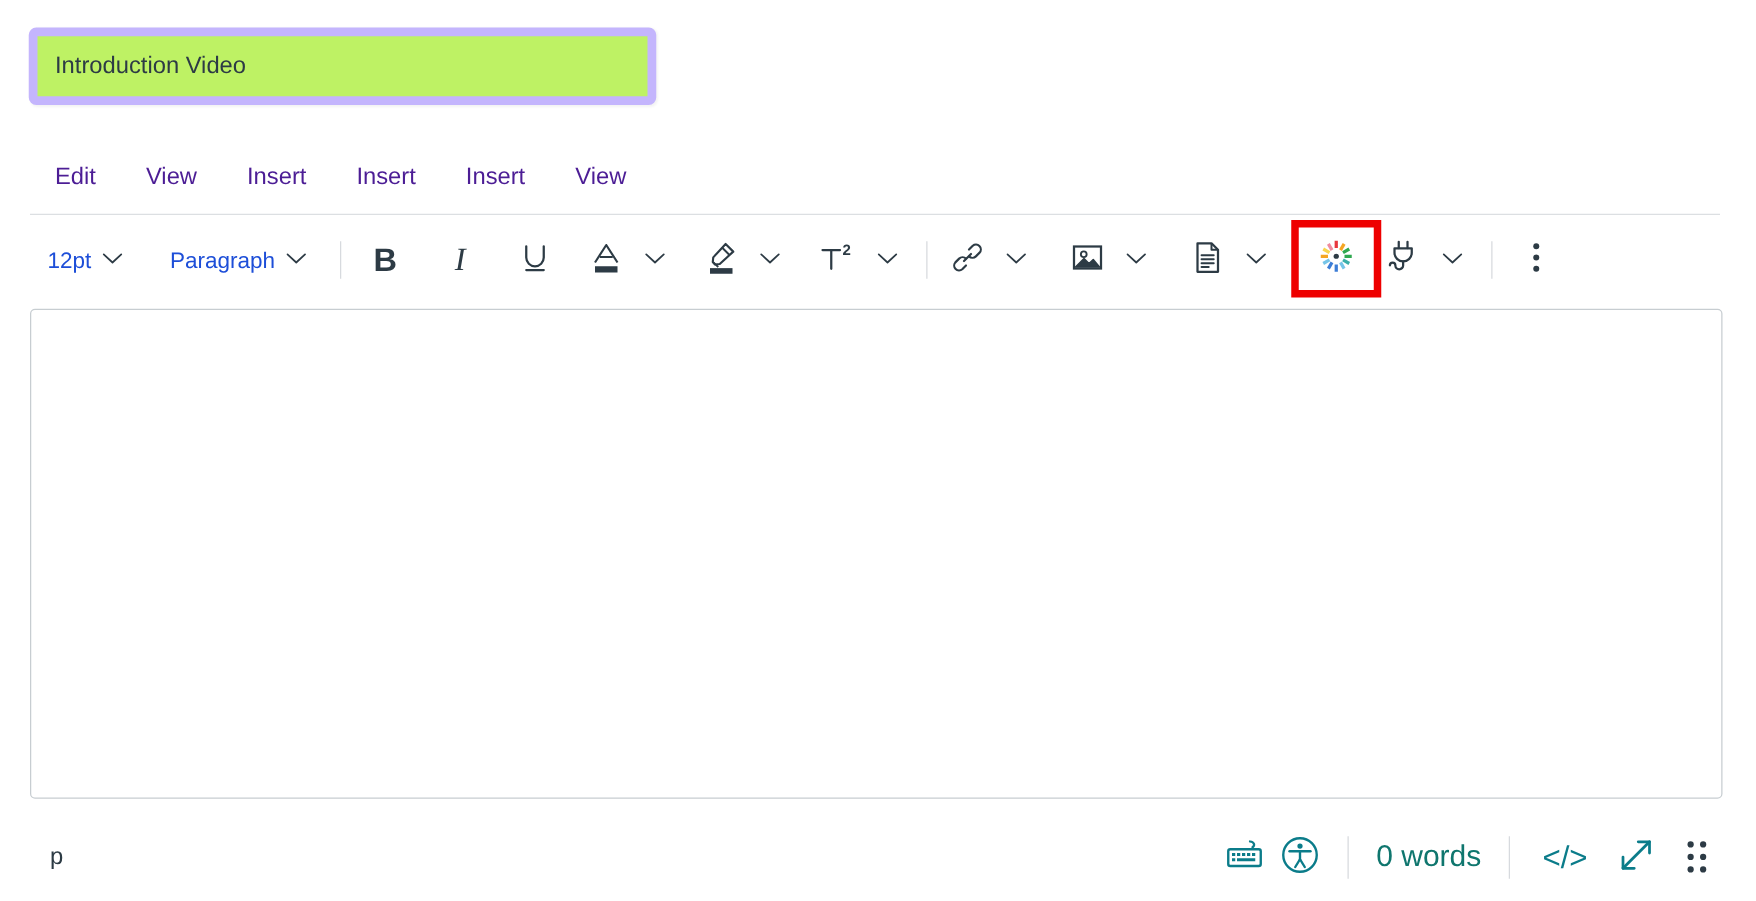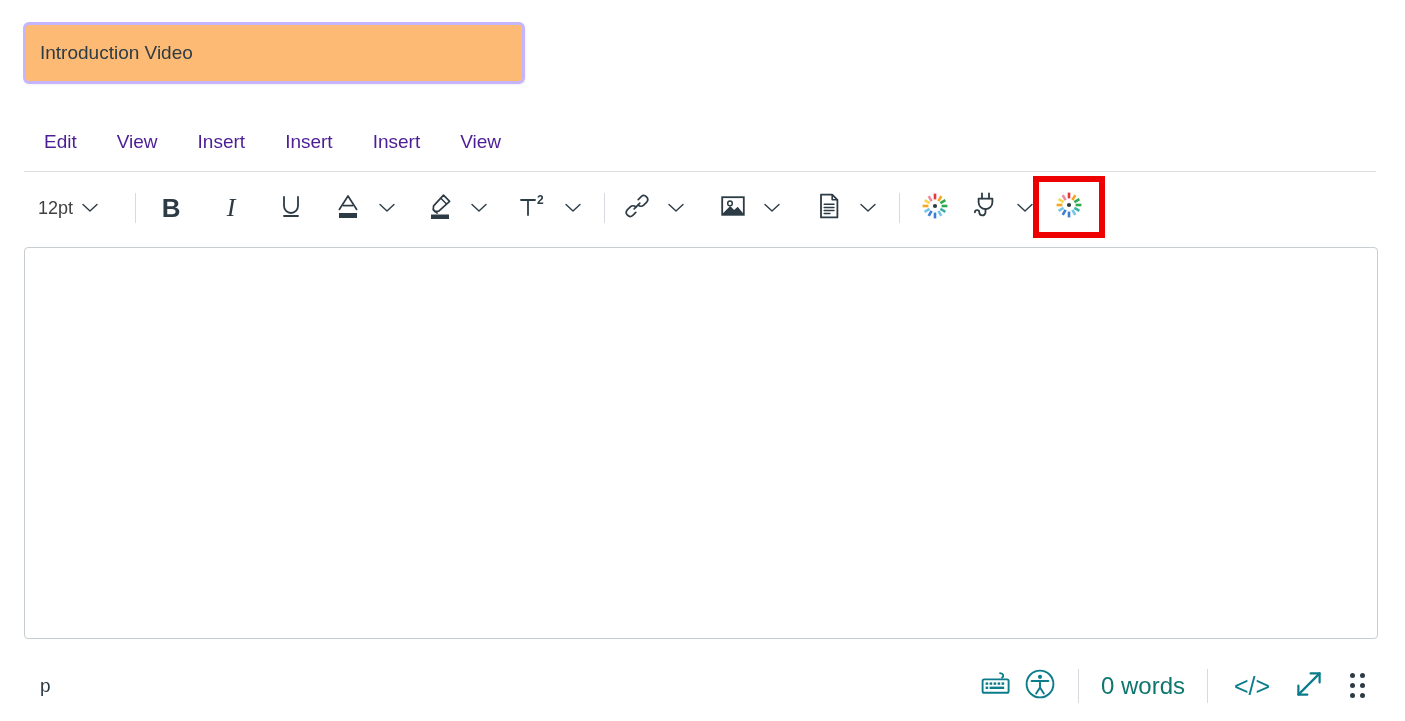--- a/index.html
+++ b/index.html
@@ -21,23 +21,23 @@
     position: absolute;
     left: 23px;
     top: 22px;
     width: 502px;
     height: 62px;
   }
   .title-input {
     box-sizing: border-box;
     width: 100%;
     height: 100%;
-    border: 3px solid #c4b5fd;
+    border: 7px solid #c4b5fd;
     border-radius: 6px;
-    background: #fdba74;
+    background: #bef264;
     box-shadow: 1px 1px 2px rgba(0,0,0,0.05);
     font-family: "Liberation Sans", sans-serif;
     font-size: 19px;
     color: #2D3B45;
     padding: 0 14px;
     outline: none;
   }
 
   
   .menubar {
@@ -87,21 +87,21 @@
     border-radius: 4px;
     cursor: pointer;
     color: #2D3B45;
     background: transparent;
     border: none;
     padding: 0 6px;
     box-sizing: border-box;
   }
   .tb-text {
     font-size: 18px;
-    color: #404040;
+    color: #1d4ed8;
     white-space: nowrap;
     line-height: 1;
   }
   .tb-chev {
     display: inline-block;
     margin-left: 9px;
     color: #2D3B45;
   }
   .tb-split {
     display: flex;
@@ -252,20 +252,28 @@
     <span class="tb-text">12pt</span>
     <span class="tb-chev">
       <svg width="16" height="10" viewBox="0 0 16 10">
           <path d="M1 1.5 L8 8 L15 1.5" fill="none" stroke="currentColor" stroke-width="1.4" stroke-linecap="round" stroke-linejoin="round"></path>
         </svg>
     </span>
   </div>
 
   <div class="sp-10"></div>
 
+  <div class="tb-btn" style="padding:0 14px;">
+    <span class="tb-text">Paragraph</span>
+    <span class="tb-chev">
+      <svg width="16" height="10" viewBox="0 0 16 10">
+          <path d="M1 1.5 L8 8 L15 1.5" fill="none" stroke="currentColor" stroke-width="1.4" stroke-linecap="round" stroke-linejoin="round"></path>
+        </svg>
+    </span>
+  </div>
 
   <div class="tb-sep"></div>
 
   <div class="tb-btn" style="min-width:44px;">
     <span class="bold-glyph">B</span>
   </div>
   <div class="sp-16"></div>
 
   <div class="tb-btn" style="min-width:44px;">
     <span class="italic-glyph">I</span>

